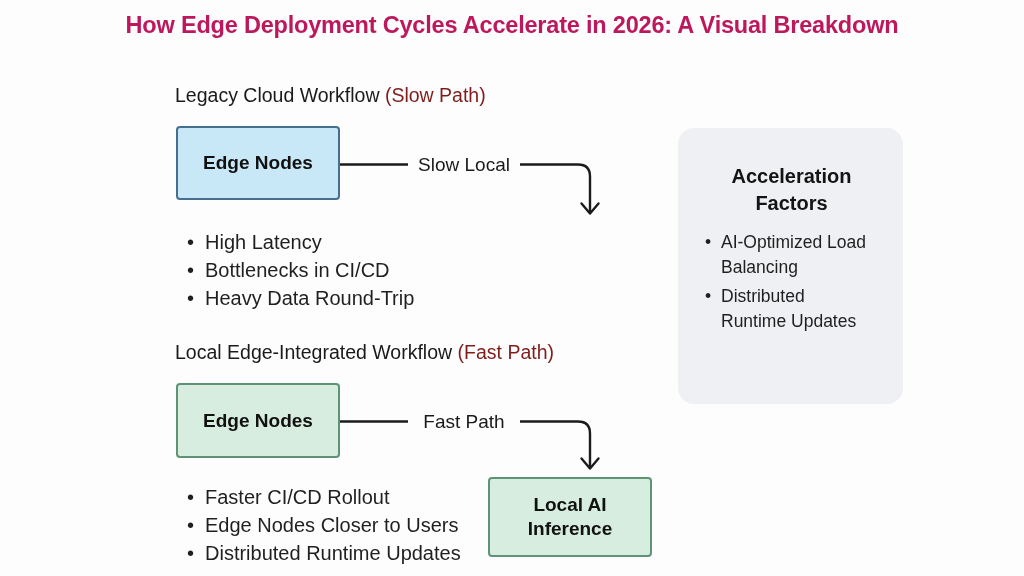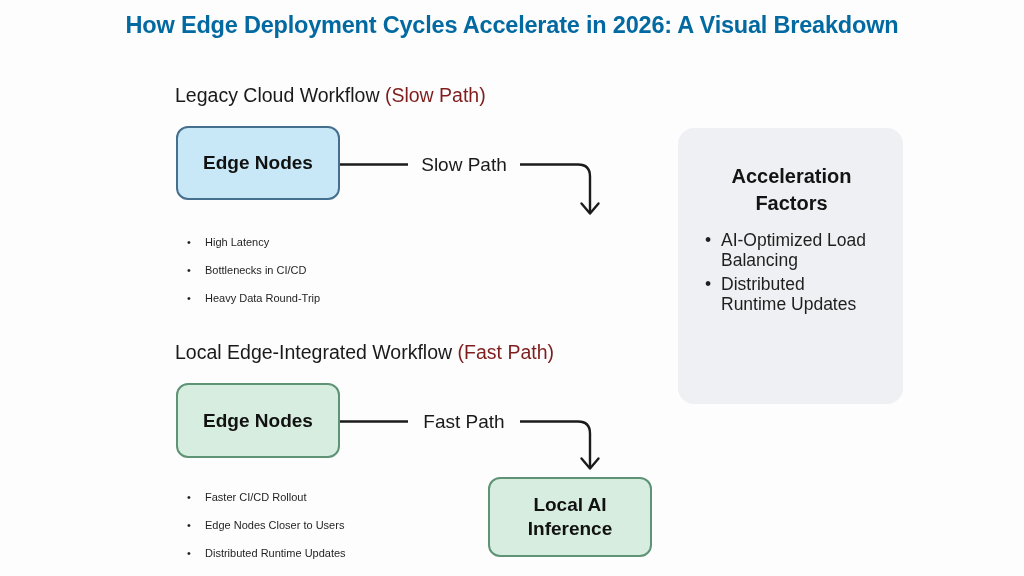--- a/index.html
+++ b/index.html
@@ -16,21 +16,21 @@
     overflow: hidden;
   }
   .title {
     position: absolute;
     left: 0; right: 0; top: 12px;
     margin: 0;
     text-align: center;
     font-size: 23.5px;
     font-weight: 700;
     letter-spacing: -0.2px;
-    color: #0369a1;
+    color: #be185d;
   }
   .connectors {
     position: absolute;
     left: 0; top: 0;
     pointer-events: none;
   }
   .connectors path {
     fill: none;
     stroke: var(--line, #1b1b1b);
     stroke-width: 2.4;
@@ -40,21 +40,21 @@
   .heading {
     position: absolute;
     font-size: 19.5px;
     white-space: nowrap;
     color: #1a1a1a;
   }
   .heading .hb { font-weight: 400; }
   .heading .hn { font-weight: 400; color: #7f1d1d; }
   .node {
     position: absolute;
-    border-radius: 12px;
+    border-radius: 4px;
     display: flex;
     align-items: center;
     justify-content: center;
     text-align: center;
     font-size: 19px;
     font-weight: 700;
     color: #111;
     line-height: 1.25;
     padding: 0 10px;
     box-sizing: border-box;
@@ -76,21 +76,21 @@
     font-size: 19px;
     color: #1a1a1a;
     background: var(--page-bg, #fdfdfd);
     z-index: 2;
   }
   ul.bullets {
     position: absolute;
     margin: 0;
     padding: 0;
     list-style: none;
-    font-size: 11px;
+    font-size: 20px;
     color: #1f1f1f;
   }
   ul.bullets li {
     position: relative;
     padding-left: 20px;
     line-height: 28px;
     white-space: nowrap;
   }
   ul.bullets li::before {
     content: "\2022";
@@ -120,21 +120,21 @@
     margin: 13px 0 0 0;
     padding: 0;
     list-style: none;
     font-size: 17.5px;
     color: #1f1f1f;
   }
   ul.panel-bullets li {
     position: relative;
     padding-left: 17px;
     width: 150px;
-    line-height: 20px;
+    line-height: 25px;
     margin-bottom: 4px;
   }
   ul.panel-bullets li::before {
     content: "\2022";
     position: absolute;
     left: 1px;
     color: #1f1f1f;
   }
 </style>
 </head>
@@ -157,21 +157,21 @@
 
   <div class="heading" style="left:175px; top:84px;">
     <span class="hb">Legacy Cloud Workflow</span>
     <span class="hn">(Slow Path)</span>
   </div>
 
   <div class="node blue" style="left:176px; top:126px; width:164px; height:74px;">
     <span>Edge Nodes</span>
   </div>
 
-  <div class="path-label" style="left:408px; top:151px;">Slow Path</div>
+  <div class="path-label" style="left:408px; top:151px;">Slow Local</div>
 
 
   <ul class="bullets" style="left:185px; top:228px;">
     <li>High Latency</li>
     <li>Bottlenecks in CI/CD</li>
     <li>Heavy Data Round-Trip</li>
   </ul>
 
   <div class="heading" style="left:175px; top:341px;">
     <span class="hb">Local Edge-Integrated Workflow</span>

